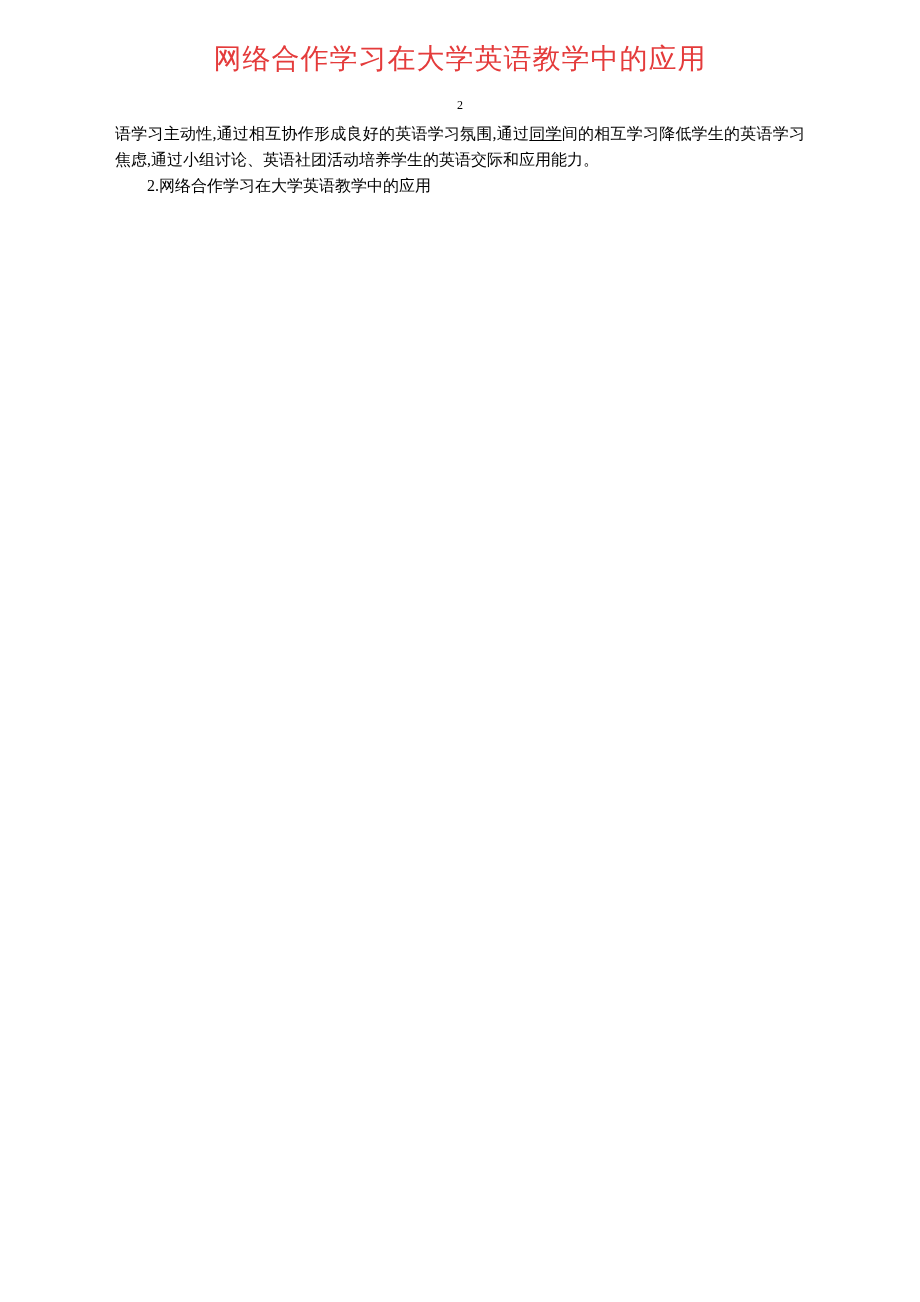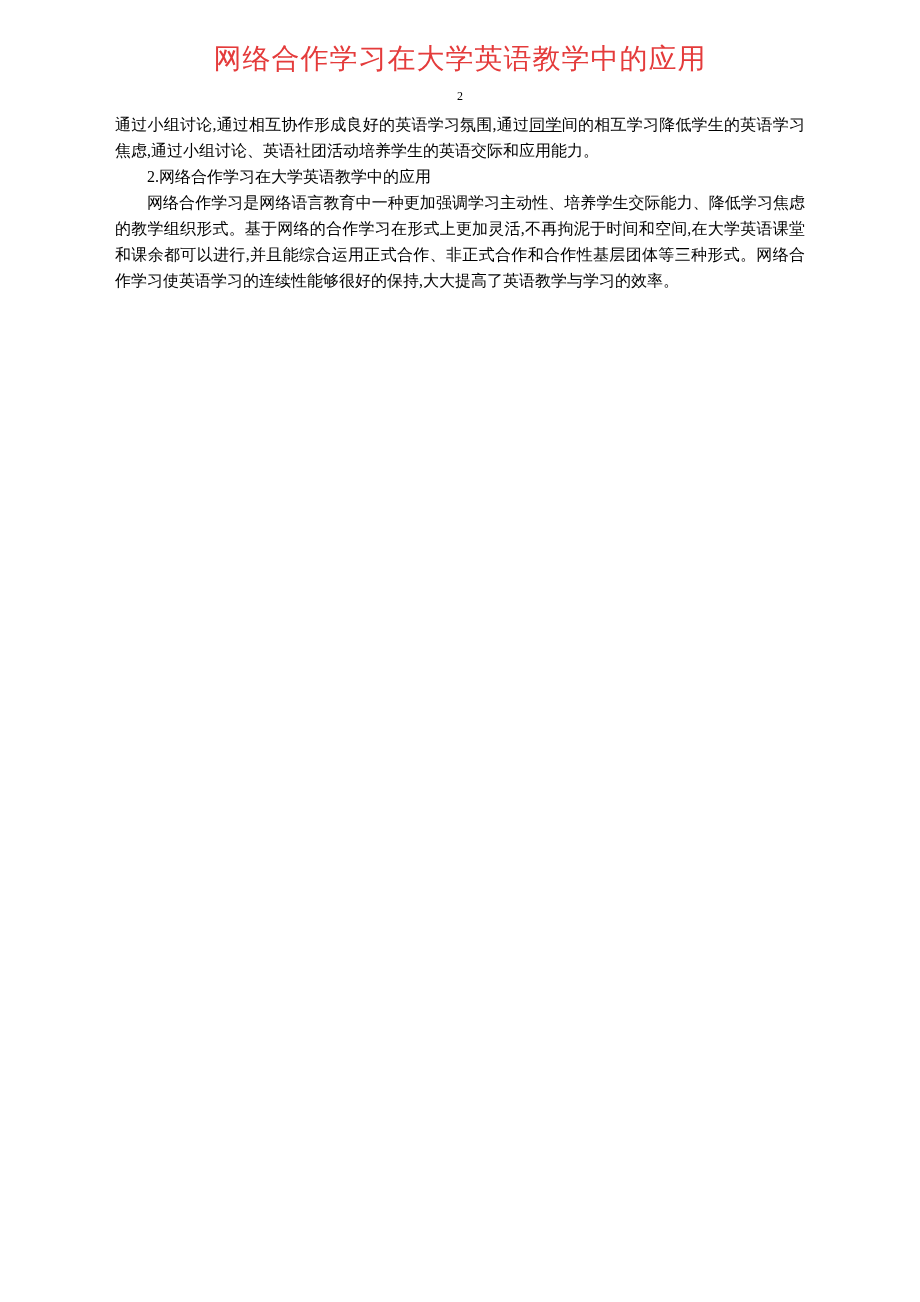--- a/index.html
+++ b/index.html
@@ -17,21 +17,21 @@
     .document {
       padding: 0 115px;
     }
     .title {
       text-align: center;
       color: #e43b3b;
       font-size: 28px;
       font-weight: normal;
       font-family: "SimSun", "宋体", serif;
       letter-spacing: 1px;
-      margin-bottom: 11px;
+      margin-bottom: 20px;
     }
     .page-num {
       text-align: center;
       font-size: 12px;
       color: #000;
       margin-bottom: 8px;
     }
     .body-text {
       font-size: 16px;
       line-height: 26px;
@@ -54,19 +54,18 @@
     }
   </style>
 </head>
 <body>
 
 <div class="document">
   <h1 class="title">网络合作学习在大学英语教学中的应用</h1>
   <div class="page-num">2</div>
 
   <p class="body-text">
-    <span>通过小组讨论,通过相互协作形成良好的英语学习氛围,通过</span><a class="link">同学</a><span>间的相互学习降低学生的英语学习焦虑,通过小组讨论、英语社团活动培养学生的英语交际和应用能力。</span>
+    <span>语学习主动性,通过相互协作形成良好的英语学习氛围,通过</span><a class="link">同学</a><span>间的相互学习降低学生的英语学习焦虑,通过小组讨论、英语社团活动培养学生的英语交际和应用能力。</span>
   </p>
 
   <p class="heading-line">2.网络合作学习在大学英语教学中的应用</p>
 
-  <p class="body-text para-indent">网络合作学习是网络语言教育中一种更加强调学习主动性、培养学生交际能力、降低学习焦虑的教学组织形式。基于网络的合作学习在形式上更加灵活,不再拘泥于时间和空间,在大学英语课堂和课余都可以进行,并且能综合运用正式合作、非正式合作和合作性基层团体等三种形式。网络合作学习使英语学习的连续性能够很好的保持,大大提高了英语教学与学习的效率。</p>
 </div>
 
 </body></html>

